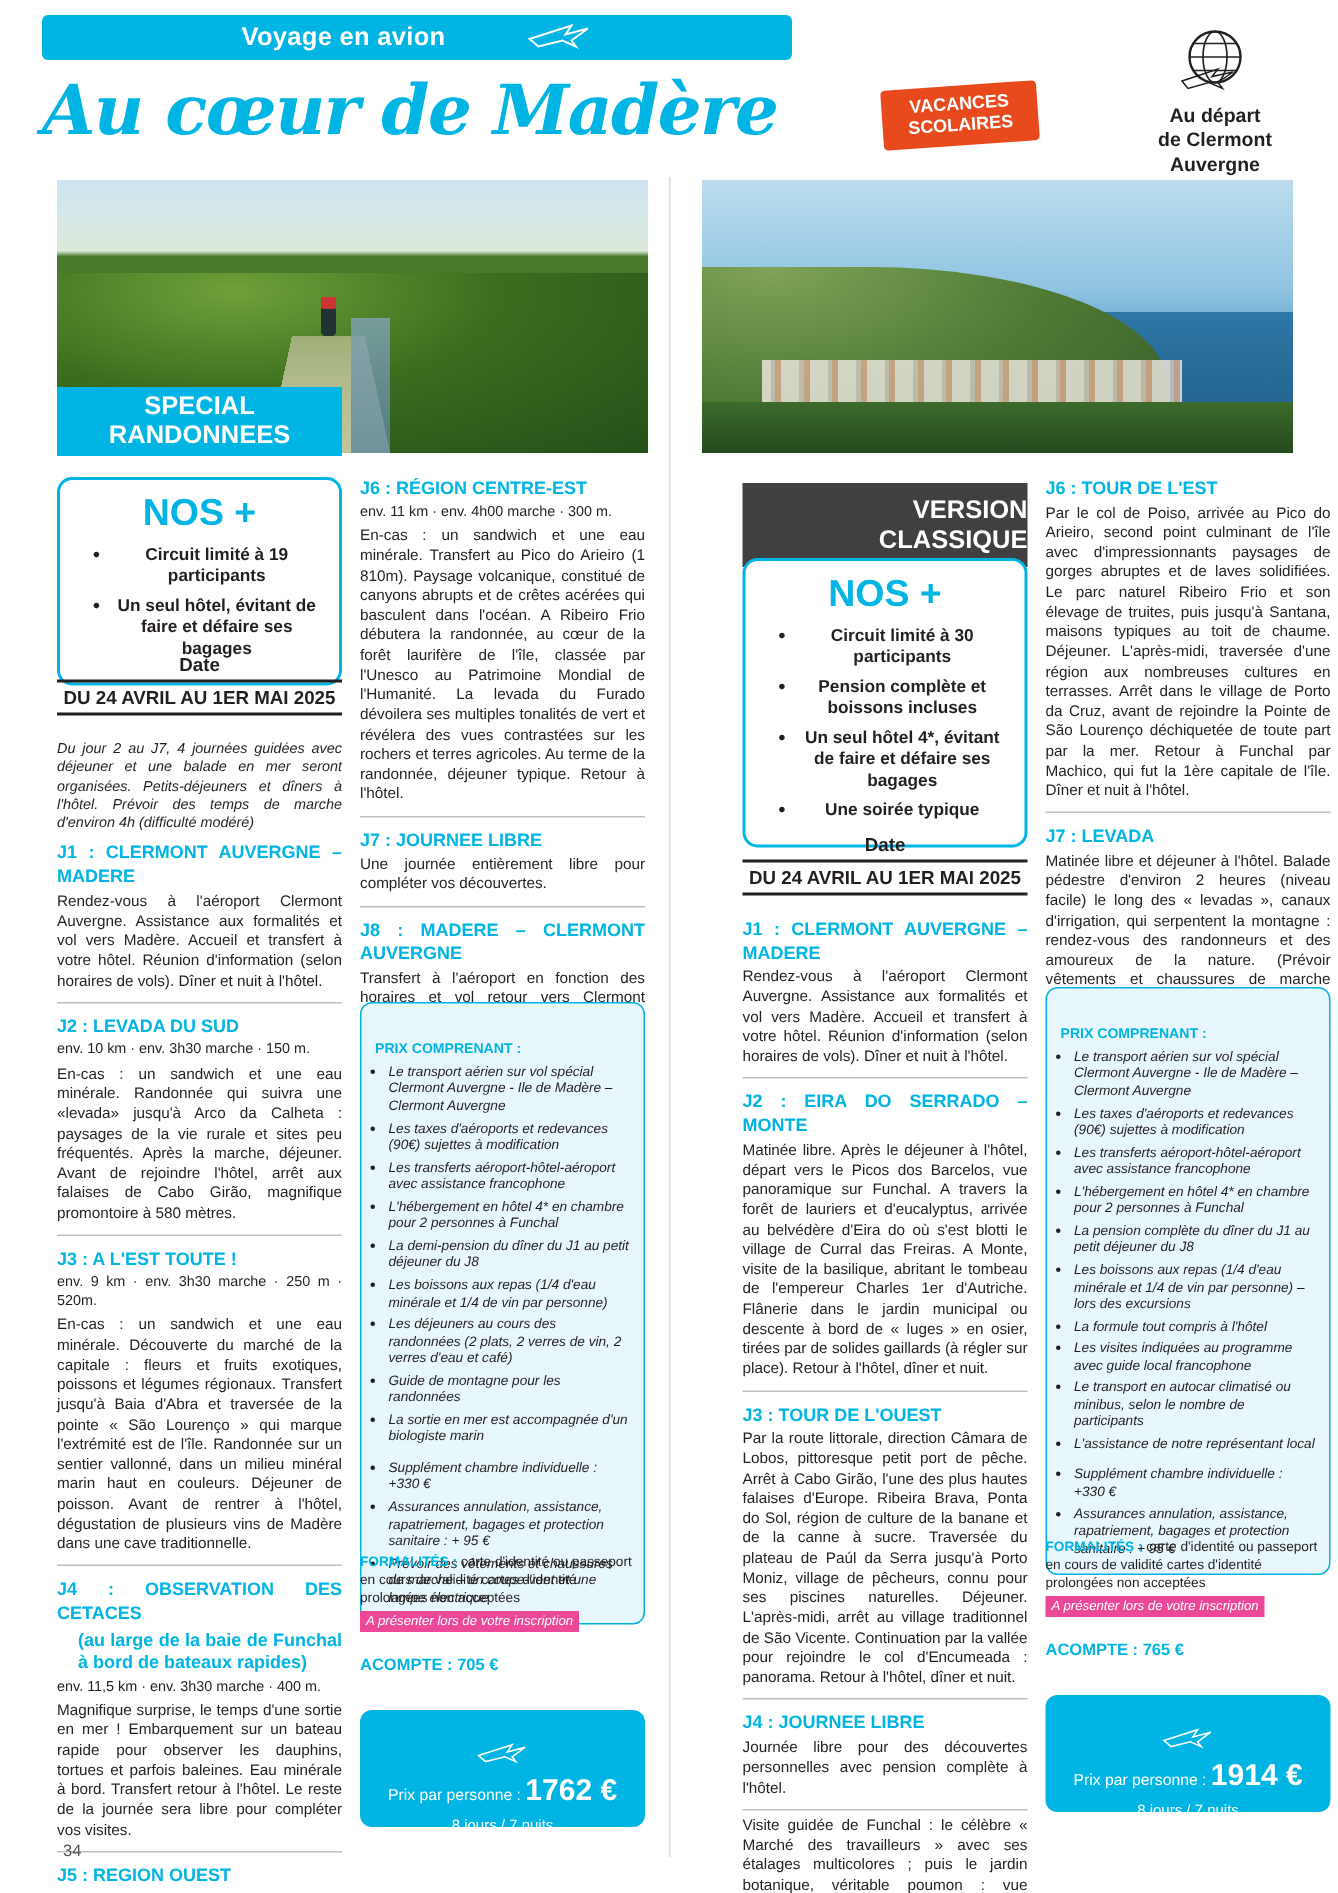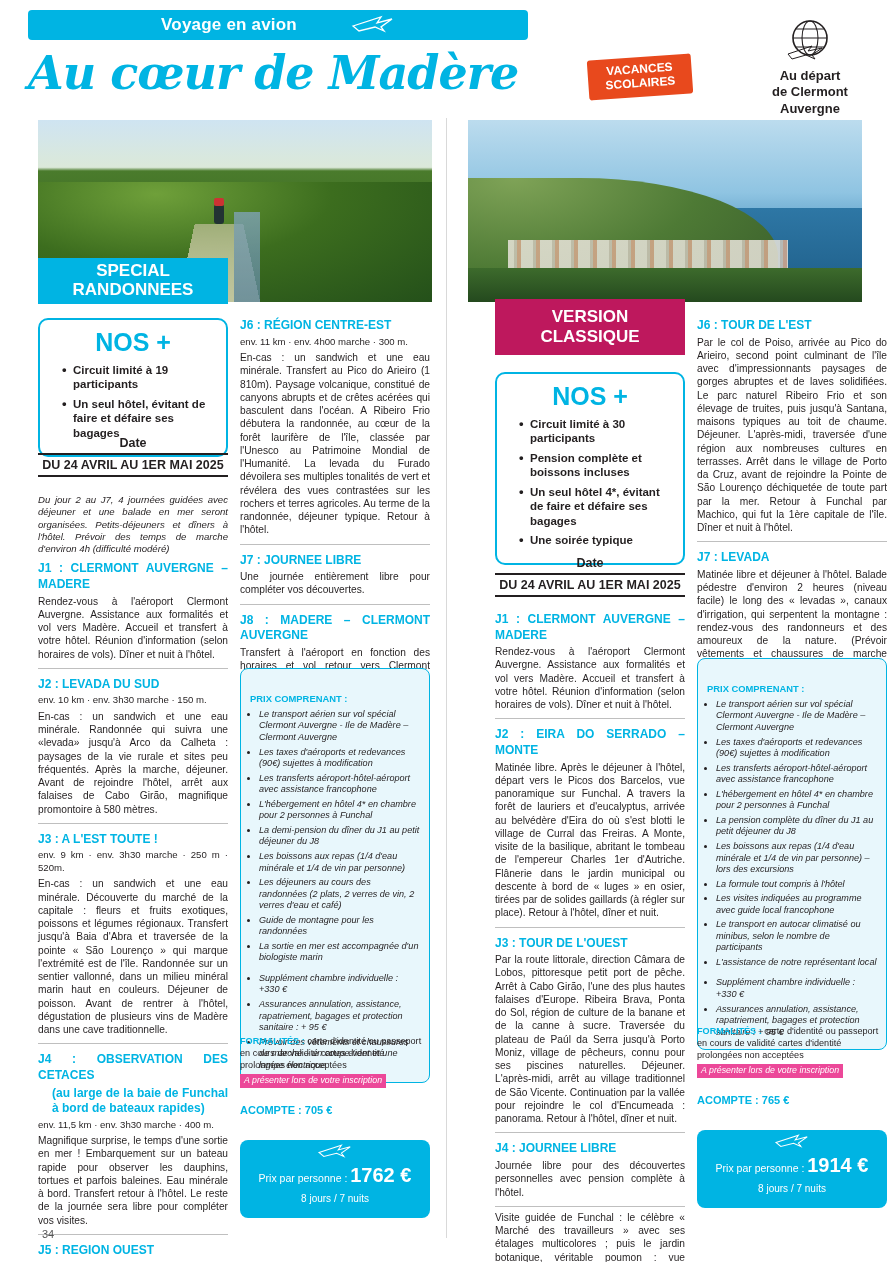--- a/index.html
+++ b/index.html
@@ -71,33 +71,33 @@
              background:linear-gradient(#3d6b2c,#24491e); }
 
   
   .spec-banner {
     position:absolute; left:38px; top:258px; width:190px; height:46px;
     background:#00b4e3; color:#fff; font-weight:bold; font-size:17px;
     display:flex; flex-direction:column; align-items:center; justify-content:center;
     text-align:center; line-height:1.1;
   }
   .version-banner {
-    position:absolute; left:495px; top:299px; width:190px; height:56px;
-    background:#be185d; color:#fff; font-weight:bold; font-size:17px;
-    display:flex; flex-direction:column; align-items:center; justify-content:center;
+    position:absolute; left:495px; top:322px; width:190px; height:56px;
+    background:#404040; color:#fff; font-weight:bold; font-size:17px;
+    display:flex; flex-direction:column; align-items:flex-end; justify-content:center;
     text-align:center; line-height:1.15;
   }
 
   
   .nos-box {
     position:absolute; border:2px solid #00b4e3; border-radius:10px;
     padding:6px 10px 10px 10px; background:#fff;
   }
   .nos-title { text-align:center; color:#00b4e3; font-weight:bold; font-size:25px; margin:2px 0 6px; }
-  .nos-box ul { margin:0; padding-left:14px; list-style:none; }
+  .nos-box ul { margin:0; padding-left:14px; list-style:none;text-align:center; }
   .nos-box li { font-size:11.5px; font-weight:bold; line-height:1.26; margin-bottom:5px; position:relative; padding-left:9px;}
   .nos-box li:before { content:"•"; position:absolute; left:-2px; top:-1px; color:#231f20; font-size:13px;}
   .nos-left { left:38px; top:318px; width:190px; }
   .nos-right { left:495px; top:372px; width:190px; }
 
   
   .date-block { position:absolute; width:190px; text-align:center; }
   .date-block .lab { font-weight:bold; font-size:12.5px; }
   .date-block .val { font-weight:bold; font-size:12.5px; margin-top:3px; }
   .date-block .line { height:2px; background:#231f20; margin:3px 0; }
@@ -132,21 +132,21 @@
   .formalites .t { color:#00b4e3; font-weight:bold; }
   .pink { background:#ec4899; color:#fff; font-style:italic; padding:1px 4px; display:inline-block; margin-top:3px; font-size:8.8px;}
   .fl { left:240px; top:1036px; }
   .fr { left:697px; top:1026px; }
 
   .acompte { position:absolute; width:190px; color:#00b4e3; font-weight:bold; font-size:11px; }
   .al { left:240px; top:1104px; }
   .ar { left:697px; top:1094px; }
 
   .pricefinal { position:absolute; width:190px; height:78px; background:#00b4e3; color:#fff;
-                border-radius:8px; text-align:center; padding-top:2px; }
+                border-radius:8px; text-align:center; padding-top:20px; }
   .pricefinal .plane2 { margin-bottom:2px; }
   .pricefinal .pp { font-size:10.5px; }
   .pricefinal .pp b { font-size:20px; }
   .pricefinal .nights { font-size:10px; margin-top:6px; }
   .pf-left { left:240px; top:1140px; }
   .pf-right { left:697px; top:1130px; }
 
   .pagenum { position:absolute; left:42px; top:1228px; font-size:11px; color:#555; }
   .vdivider { position:absolute; left:446px; top:118px; width:1px; height:1120px; background:#d9d9d9; }
 </style>

